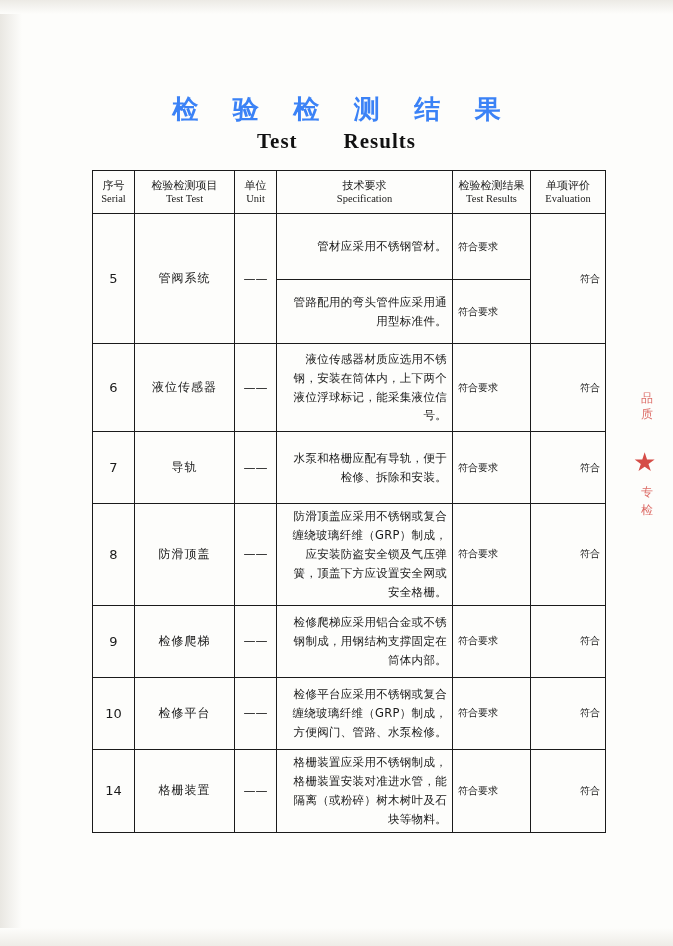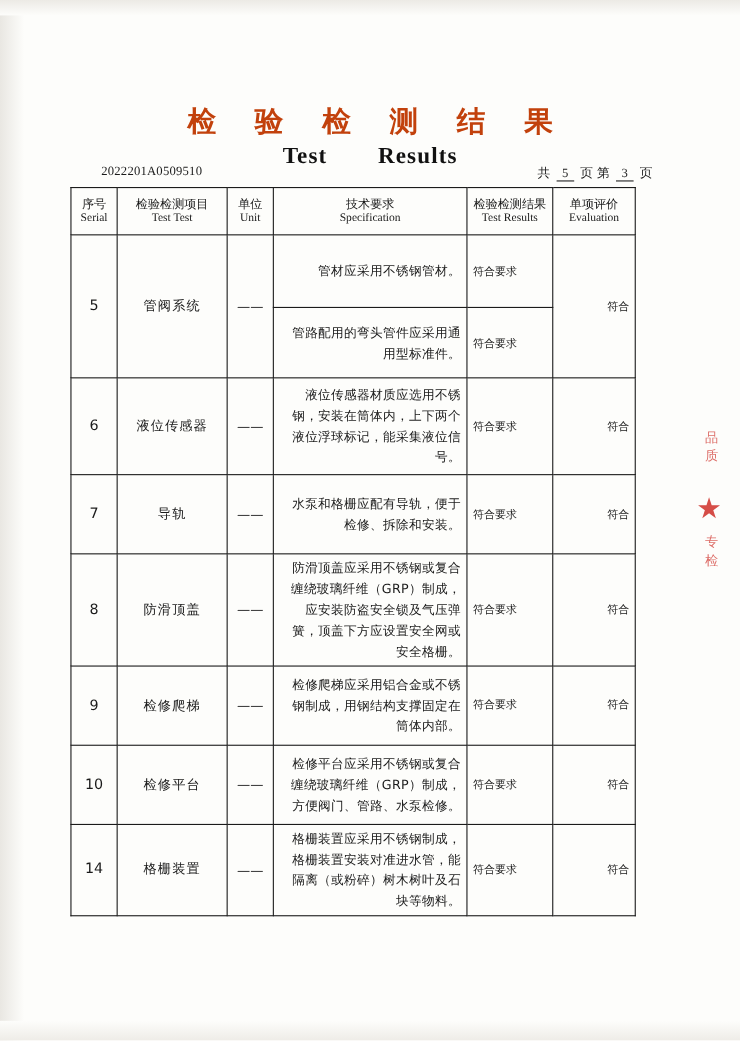--- a/index.html
+++ b/index.html
@@ -45,25 +45,25 @@
   }
 
   .title-block {
     position: absolute;
     left: 0;
     top: 96px;
     width: 673px;
     text-align: center;
   }
   .title-cn {
-    font-family: Liberation Sans, sans-serif;
+    font-family: Liberation Serif, serif;
     font-weight: bold;
     font-size: 26px;
     letter-spacing: 14px;
-    color: #c2410c;
+    color: #3b82f6;
     line-height: 1.1;
     text-indent: 14px;
   }
   .title-en {
     font-family: "Liberation Serif", serif;
     font-weight: bold;
     font-size: 21px;
     color: #111;
     margin-top: 4px;
     letter-spacing: 1px;
@@ -101,21 +101,21 @@
     display: inline-block;
     min-width: 16px;
     text-align: center;
     border-bottom: 1px solid #222;
     font-family: "Liberation Serif", serif;
     margin: 0 2px;
   }
 
   table.report {
     position: absolute;
-    left: 64px;
+    left: 92px;
     top: 170px;
     width: 513px;
     border-collapse: collapse;
     table-layout: fixed;
   }
   table.report th,
   table.report td {
     border: 1px solid #1b1b1b;
     vertical-align: middle;
     padding: 3px 5px;
@@ -219,30 +219,20 @@
   <div class="scan-edge-top"></div>
   <div class="scan-edge-bottom"></div>
 
   <div class="title-block">
     <div class="title-cn">检 验 检 测 结 果</div>
     <div class="title-en">
       <span>Test</span><span class="gap"></span><span>Results</span>
     </div>
   </div>
 
-  <div class="meta-row">
-    <div class="meta-left">2022201A0509510</div>
-    <div class="meta-right">
-      <span>共</span>
-      <span class="num">5</span>
-      <span>页  第</span>
-      <span class="num">3</span>
-      <span>页</span>
-    </div>
-  </div>
 
   <table class="report">
     <colgroup>
       <col class="col-serial">
       <col class="col-item">
       <col class="col-unit">
       <col class="col-spec">
       <col class="col-result">
       <col class="col-eval">
     </colgroup>

